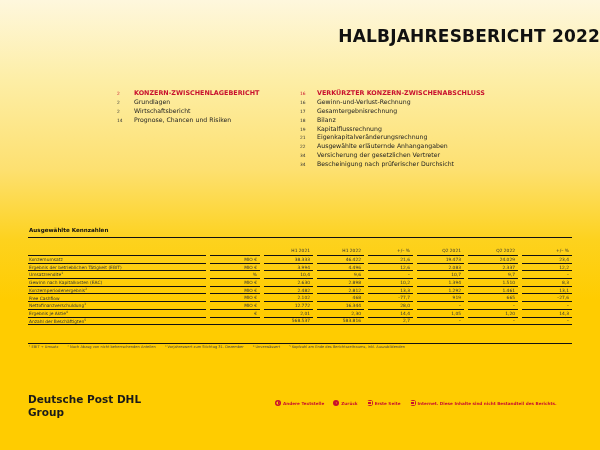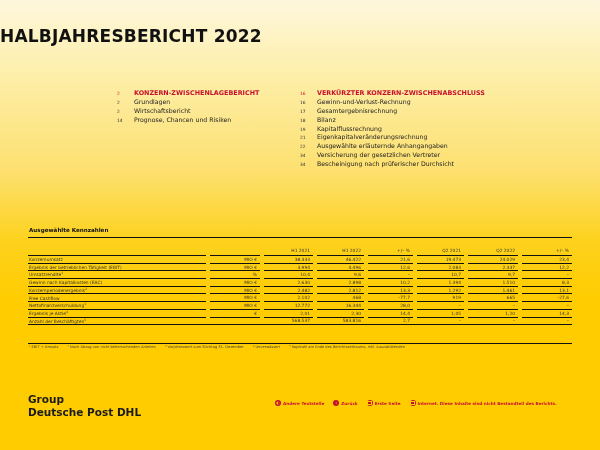--- a/index.html
+++ b/index.html
@@ -5,21 +5,21 @@
   * { box-sizing: border-box; margin: 0; padding: 0; }
   html, body { width: 600px; height: 450px; overflow: hidden; }
   body {
     font-family: "DejaVu Sans", sans-serif;
     background: linear-gradient(to bottom, #fef7dd 0px, #fdeea6 80px, #fde070 170px, #fdd21e 240px, #ffcc00 300px, #ffcc00 450px);
     position: relative;
     color: #1a1a1a;
   }
   .title {
     position: absolute; top: 26px; left: 0; width: 600px;
-    text-align: left; font-family: "DejaVu Sans", sans-serif;
+    text-align: right; font-family: "DejaVu Sans", sans-serif;
     font-weight: bold; font-size: 17px; letter-spacing: 0.2px; color: #111;
   }
   .toc { position: absolute; top: 89px; }
   .toc.left { left: 117px; }
   .toc.right { left: 300px; }
   .toc-row { display: flex; align-items: baseline; height: 8.9px; font-size: 6.2px; line-height: 8.9px; white-space: nowrap; cursor: pointer; }
   .toc-row .pg { width: 17px; font-size: 4.4px; color: #333; }
   .toc-row .lbl { color: #222; }
   .toc-row.head .lbl { color: #c8102e; font-weight: bold; font-size: 6.4px; text-align: right; }
   .toc-row.head .pg { color: #c8102e; }
@@ -310,22 +310,22 @@
 <div class="fn-rule"></div>
 <div class="footnotes">
   <span>¹ EBIT ÷ Umsatz</span>
   <span>² Nach Abzug von nicht beherrschenden Anteilen</span>
   <span>³ Vorjahreswert zum Stichtag 31. Dezember</span>
   <span>⁴ Unverwässert</span>
   <span>⁵ Kopfzahl am Ende des Berichtszeitraums, inkl. Auszubildenden</span>
 </div>
 
 <div class="logo">
+  <div>Deutsche Post DHL</div>
   <div>Group</div>
-  <div>Deutsche Post DHL</div>
 </div>
 
 <div class="nav">
   <div class="item">
     <span class="ic">◐</span>
     <span>Andere Textstelle</span>
   </div>
   <div class="item">
     <span class="ic">‹</span>
     <span>Zurück</span>

